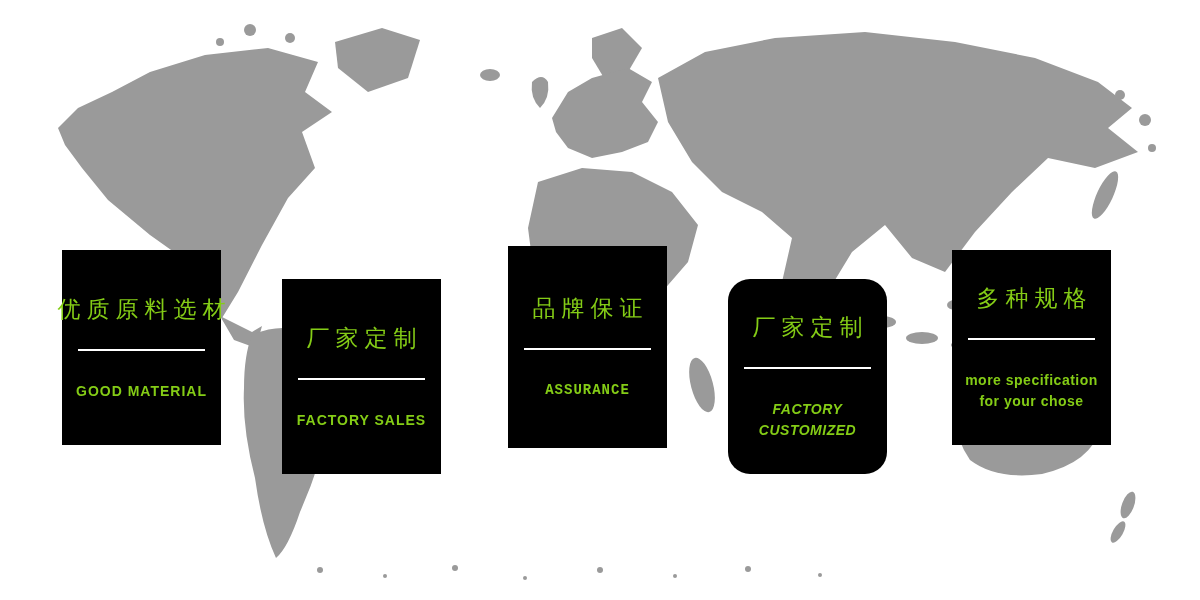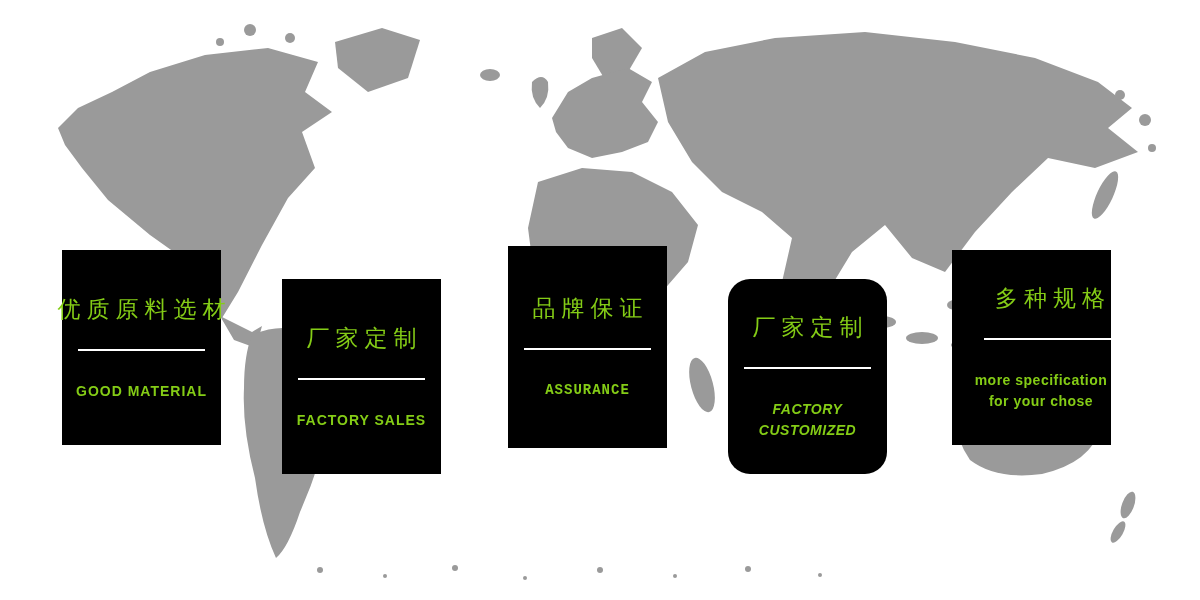--- a/index.html
+++ b/index.html
@@ -26,21 +26,21 @@
     flex-direction: column;
     align-items: center;
     justify-content: center;
     box-sizing: border-box;
     margin-top: 24px;
   }
   .card-1 { left: 62px;  top: 226px; }
   .card-2 { left: 282px; top: 255px; }
   .card-3 { left: 508px; top: 222px; height: 202px; font-family: Liberation Mono, monospace; }
   .card-4 { left: 728px; top: 255px; border-radius: 22px; }
-  .card-5 { left: 952px; top: 226px; align-items: flex-end; }
+  .card-5 { left: 952px; top: 226px; }
   .card-title {
     font-size: 23px;
     letter-spacing: 6px;
     text-indent: 6px;
     white-space: nowrap;
     font-weight: 400;
   }
   .card-divider {
     width: 80%;
     height: 2px;

